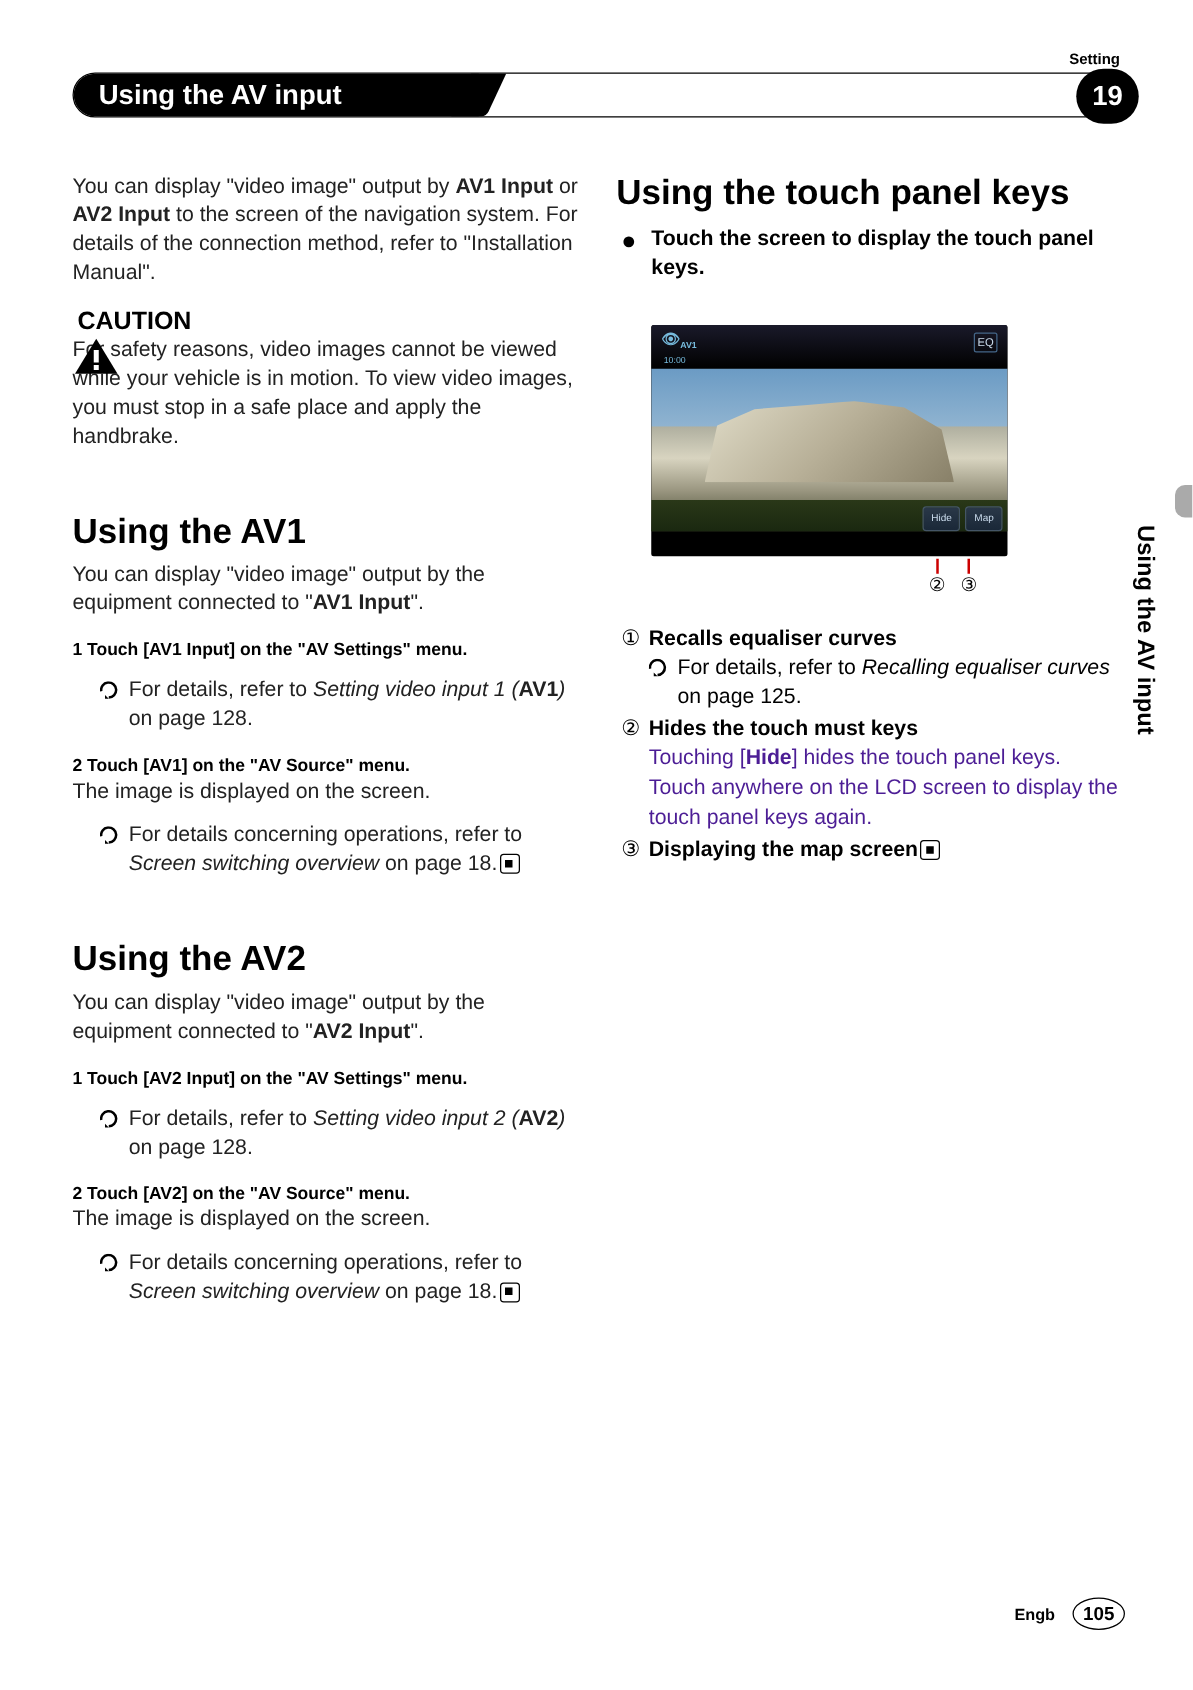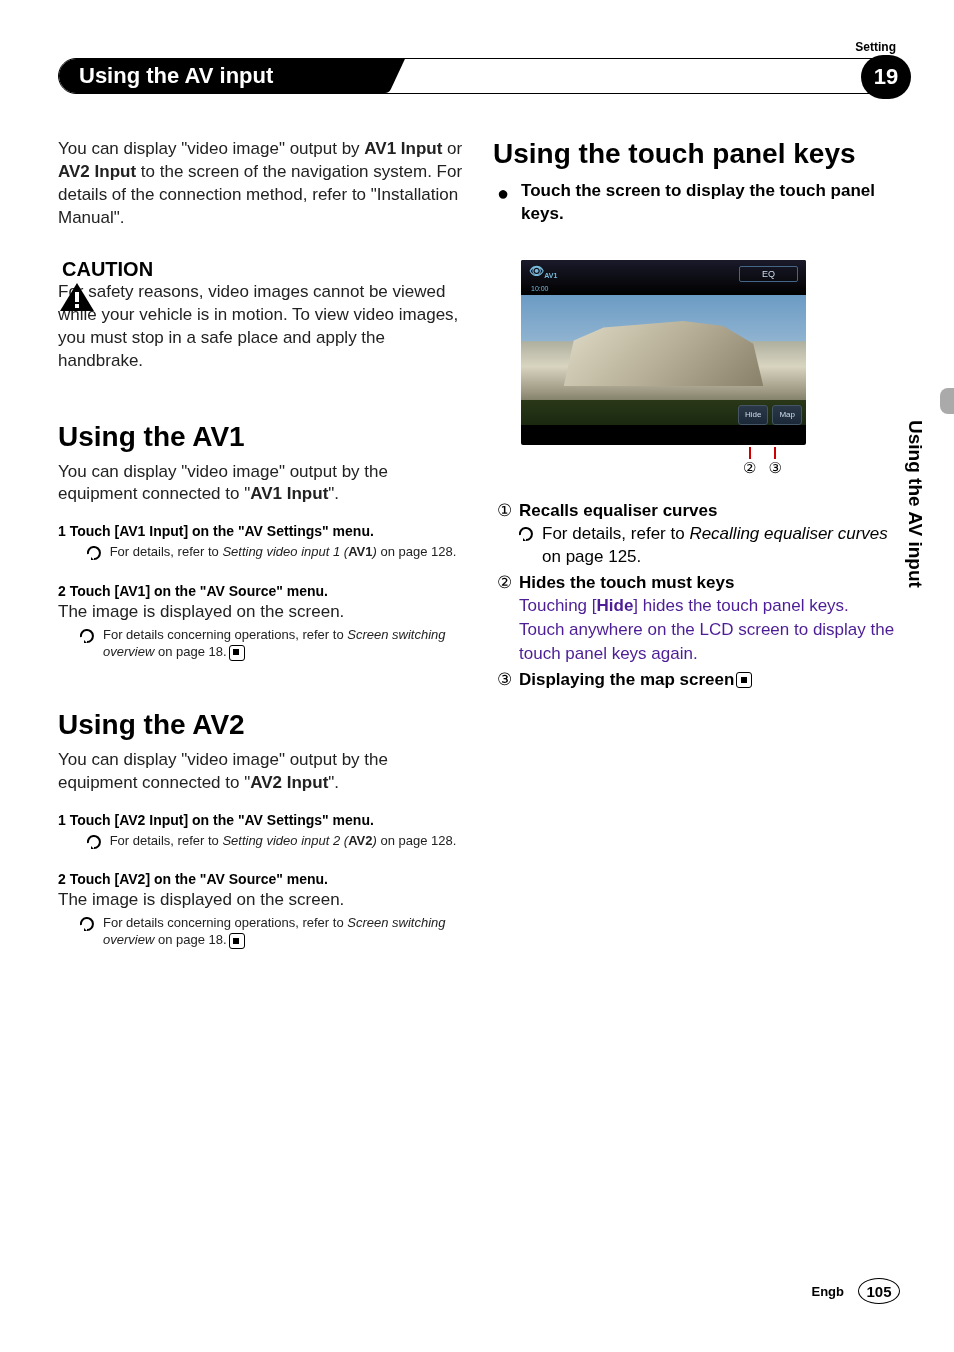--- a/index.html
+++ b/index.html
@@ -92,21 +92,21 @@
     }
     .body-text {
       font-size: 17px;
       line-height: 1.35;
       color: #222;
     }
     .bold {
       font-weight: bold;
     }
     .caution-block {
-      margin-top: 28px;
+      margin-top: 16px;
     }
     .caution-header {
       display: flex;
       align-items: flex-end;
       gap: 4px;
       font-weight: bold;
       font-size: 20px;
     }
     .caution-triangle {
       width: 0;
@@ -130,25 +130,24 @@
     }
     .step-head {
       font-size: 14px;
       font-weight: bold;
       margin-top: 16px;
       line-height: 1.35;
     }
     .sub-bullet {
       display: flex;
       margin-left: 22px;
-      margin-top: 2px;
-      font-size: 13px;
+      margin-top: 12px;
+      font-size: 17px;
       line-height: 1.35;
       color: #222;
-      justify-content: center;
     }
     .sub-bullet .arrow-icon {
       margin-right: 8px;
       flex-shrink: 0;
       margin-top: 3px;
     }
     .italic {
       font-style: italic;
     }
     .end-square {
@@ -230,21 +229,21 @@
       left: 10px;
       top: 25px;
     }
     .eq-btn {
       position: absolute;
       right: 8px;
       top: 6px;
       border: 1px solid #468;
       color: #cde;
       font-size: 9px;
-      padding: 2px 22px;
+      padding: 2px 2px;
       border-radius: 2px;
     }
     .screen-photo {
       height: 130px;
       background: linear-gradient(to bottom, #6b9bc4 0%, #8fb3d0 35%, #b0b0a0 36%, #d8d4c0 55%, #9a9680 75%, #3a4028 100%);
       position: relative;
     }
     .mountain {
       position: absolute;
       left: 15%;

